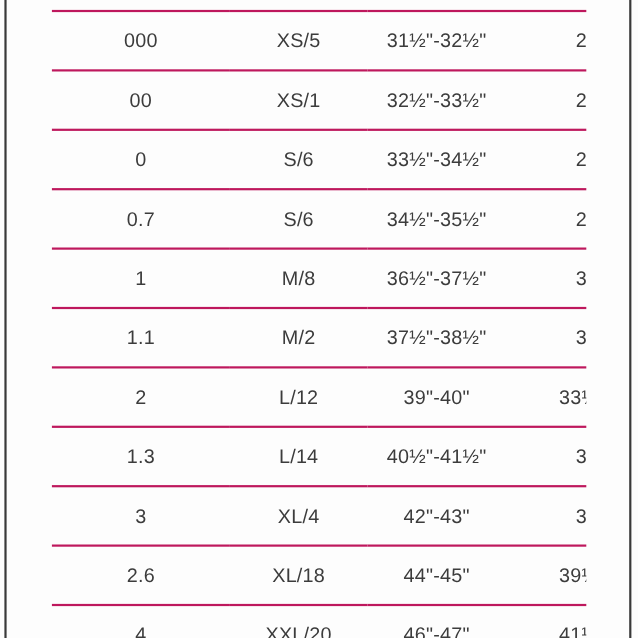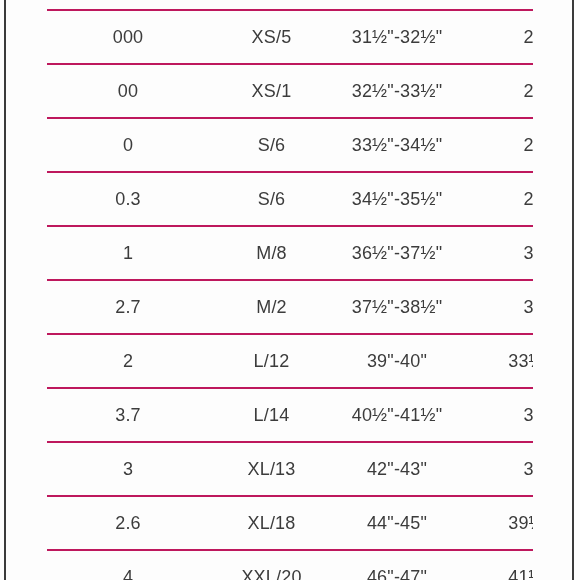--- a/index.html
+++ b/index.html
@@ -104,57 +104,57 @@
         </tr>
 
         <tr>
           <td class="col-size cell-num">0</td>
           <td class="col-alpha">S/6</td>
           <td class="col-bust">33½"-34½"</td>
           <td class="col-waist">28"-29"</td>
         </tr>
 
         <tr>
-          <td class="col-size cell-num">0.3</td>
+          <td class="col-size cell-num">0.7</td>
           <td class="col-alpha">S/6</td>
           <td class="col-bust">34½"-35½"</td>
           <td class="col-waist">29"-30"</td>
         </tr>
 
         <tr>
           <td class="col-size cell-num">1</td>
           <td class="col-alpha">M/8</td>
           <td class="col-bust">36½"-37½"</td>
           <td class="col-waist">31"-32"</td>
         </tr>
 
         <tr>
-          <td class="col-size cell-num">2.7</td>
+          <td class="col-size cell-num">1.1</td>
           <td class="col-alpha">M/2</td>
           <td class="col-bust">37½"-38½"</td>
           <td class="col-waist">32"-33"</td>
         </tr>
 
         <tr>
           <td class="col-size cell-num">2</td>
           <td class="col-alpha">L/12</td>
           <td class="col-bust">39"-40"</td>
           <td class="col-waist">33½"-34½"</td>
         </tr>
 
         <tr>
-          <td class="col-size cell-num">3.7</td>
+          <td class="col-size cell-num">1.3</td>
           <td class="col-alpha">L/14</td>
           <td class="col-bust">40½"-41½"</td>
           <td class="col-waist">35"-36"</td>
         </tr>
 
         <tr>
           <td class="col-size cell-num">3</td>
-          <td class="col-alpha">XL/13</td>
+          <td class="col-alpha">XL/4</td>
           <td class="col-bust">42"-43"</td>
           <td class="col-waist">37"-38"</td>
         </tr>
 
         <tr>
           <td class="col-size cell-num">2.6</td>
           <td class="col-alpha">XL/18</td>
           <td class="col-bust">44"-45"</td>
           <td class="col-waist">39½"-40½"</td>
         </tr>

